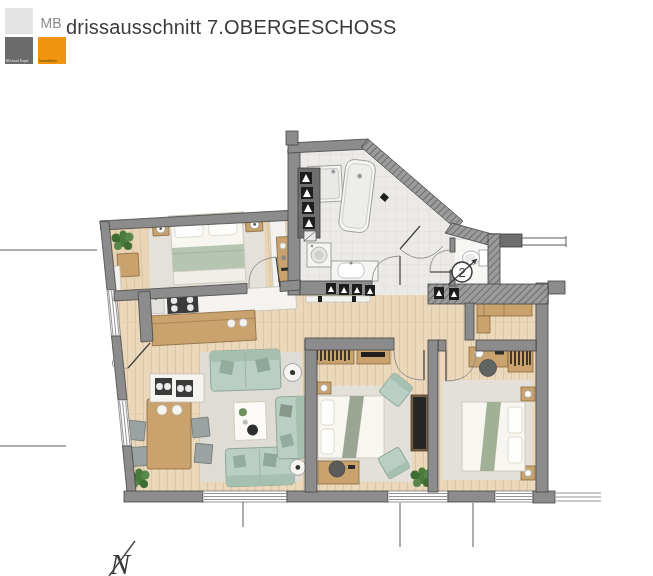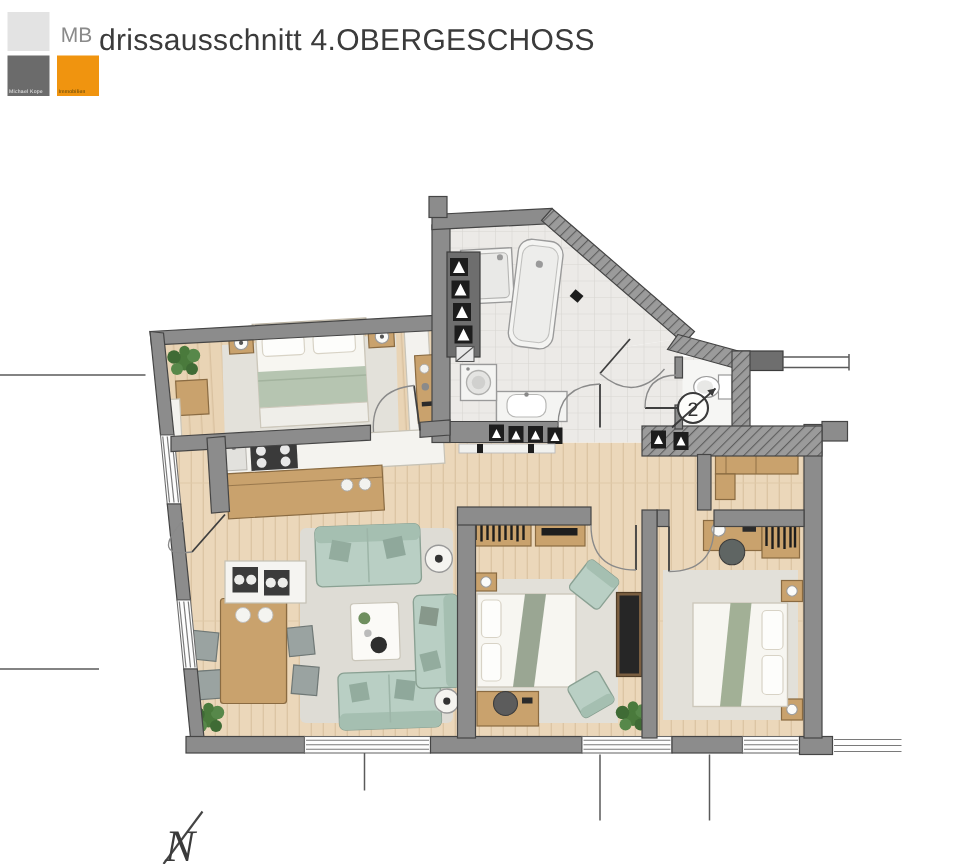--- a/index.html
+++ b/index.html
@@ -47,21 +47,21 @@
       <span style="color:#8a8a8a">MB</span>
     </div>
     <div class="sq sq-dark" style="background-color: rgb(107, 107, 107);">
       <span class="sq-label">Michael Kope</span>
     </div>
     <div class="sq sq-orange" style="background-color: rgb(240, 148, 15);">
       <span class="sq-label">Immobilien</span>
     </div>
   </div>
 
-  <div class="title">drissausschnitt 4.OBERGESCHOSS</div>
+  <div class="title">drissausschnitt 7.OBERGESCHOSS</div>
 
   <svg width="653" height="576" viewBox="0 0 653 576">
     <defs>
       <pattern id="woodV" width="8" height="92" patternUnits="userSpaceOnUse">
         <rect width="8" height="92" fill="#ebd7ba"></rect>
         <line x1="7.6" y1="0" x2="7.6" y2="92" stroke="#dcc5a4" stroke-width="1"></line>
         <line x1="0" y1="46" x2="8" y2="46" stroke="#e0caa9" stroke-width=".7"></line>
       </pattern>
       <pattern id="woodR" width="8" height="92" patternUnits="userSpaceOnUse" patternTransform="rotate(-3)">
         <rect width="8" height="92" fill="#e9d4b5"></rect>

